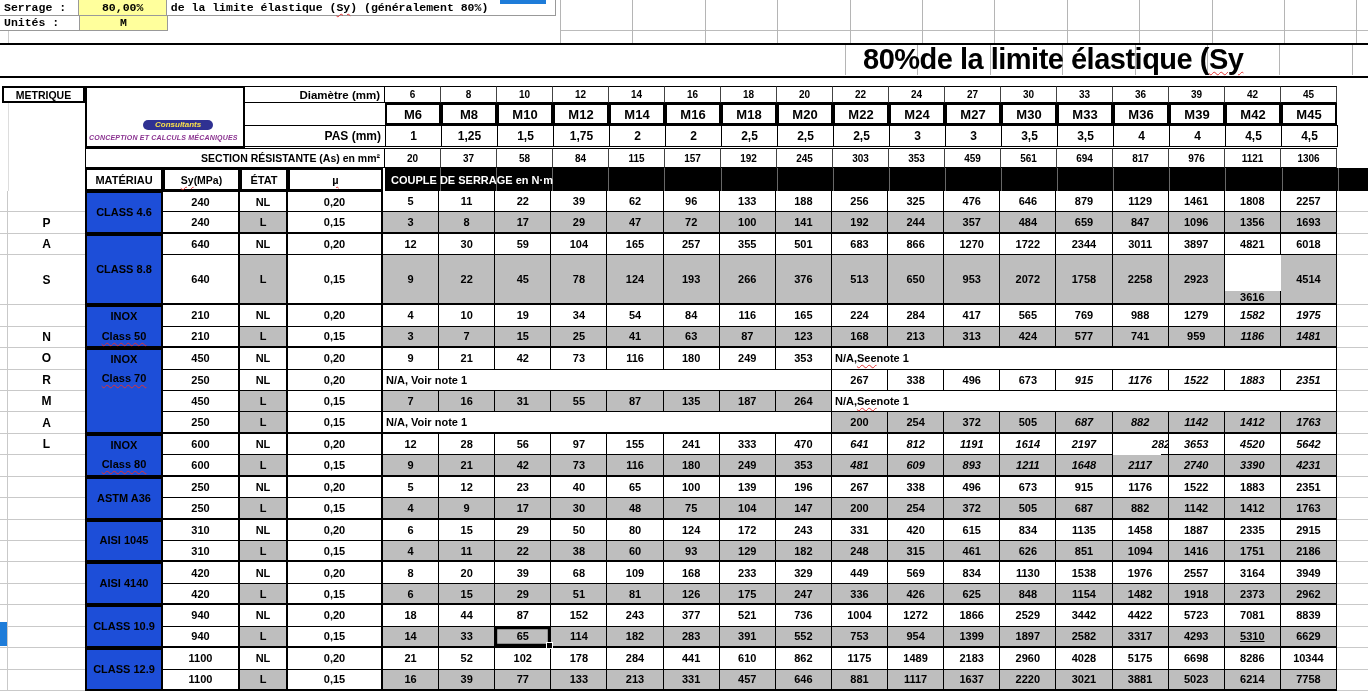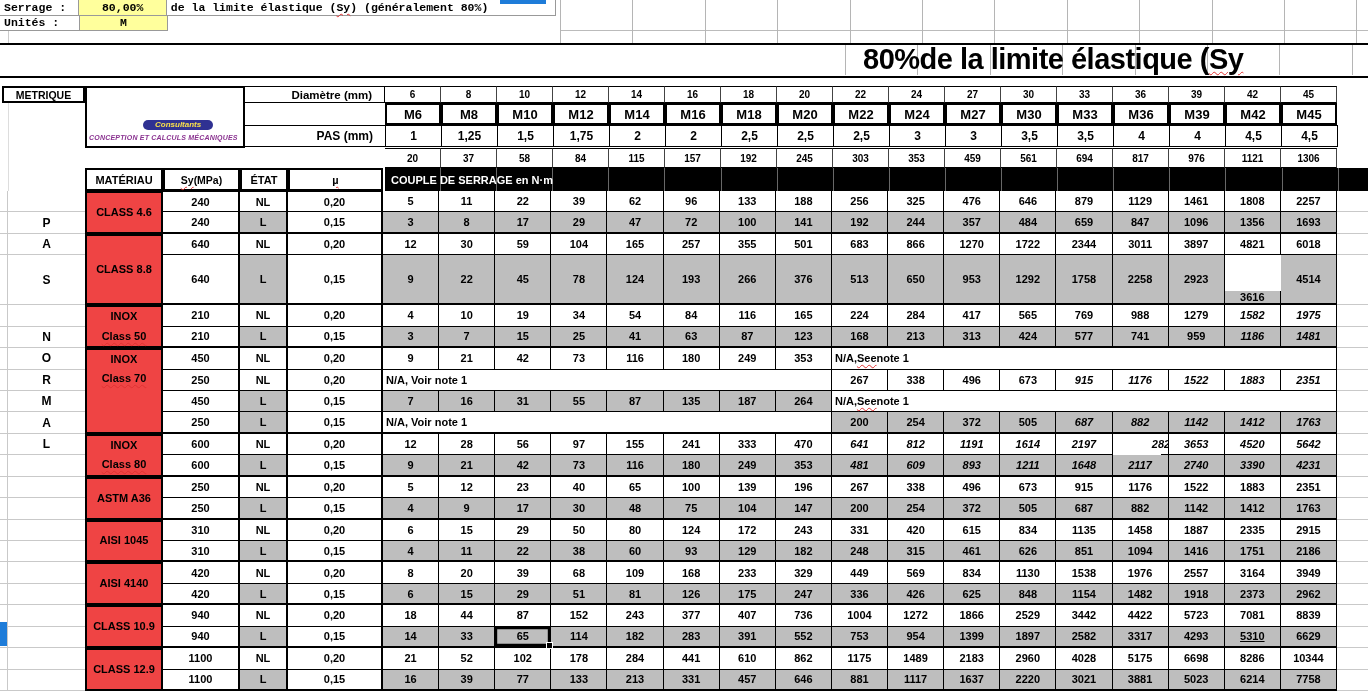--- a/index.html
+++ b/index.html
@@ -13,21 +13,21 @@
   .trow{display:flex;align-items:center}
   .tcell{display:flex;align-items:center;height:100%;box-sizing:border-box;border-right:1px solid #999;border-bottom:1px solid #999}
   .yellow{background:#FFFF9C;justify-content:center}
   
   #titleband{border-top:2.5px solid #000;border-bottom:2.5px solid #000;box-sizing:border-box}
   .bigtitle{font-weight:bold;font-size:29px;letter-spacing:-0.5px;line-height:29px;white-space:nowrap}
   
   .hbox{box-sizing:border-box;border:2px solid #000;background:#fff;display:flex;align-items:center;
         justify-content:center;font-weight:bold;font-size:11px}
   .lbl{box-sizing:border-box;display:flex;align-items:center;justify-content:flex-end;font-weight:bold;
-       padding-right:12px}
+       padding-right:4px}
   .numrow{display:grid;grid-template-columns:repeat(17,1fr)}
   .hc{display:flex;align-items:center;justify-content:center;font-weight:bold;min-width:0;box-sizing:border-box}
   .dn{font-size:10px;border-top:1px solid #000;border-right:1px solid #444;border-bottom:1px solid #000}
   .msz{font-size:13px;border:2px solid #000}
   .pasc{font-size:12px;border-right:1.5px solid #000;border-bottom:1.5px solid #000;border-top:0.5px solid #000}
   .secc{font-size:10px;border-top:1px solid #000;border-right:1px solid #444;border-bottom:1px solid #000}
   #bar{background:#000;color:#fff;font-weight:bold;font-size:11px}
   #bar .sep{position:absolute;left:0;top:0;width:100%;height:100%;
     background:repeating-linear-gradient(to right,transparent 0 55.1px,#8a8a8a 55.1px 56.1px);opacity:.75}
   #bar .bl{position:absolute;left:6px;top:0;height:100%;display:flex;align-items:center;white-space:nowrap}
@@ -52,21 +52,21 @@
   .syc{border-right:2px solid #000}
   .etc{border-right:2px solid #000}
   .muc{border-right:2.5px solid #000}
   .vlast{border-right:1.5px solid #000}
   .gend{border-bottom-width:2.5px}
   .r0{border-top:1px solid #000}
   .letterc{display:flex;align-items:center;justify-content:center;font-weight:bold;font-size:12px;
            border-bottom:1px solid #c9c9c9;background:#fff}
   .gl{border-right:1px solid #c9c9c9;border-bottom:1px solid #c9c9c9;background:#fff}
   .gr{border-bottom:1px solid #c9c9c9;background:#fff}
-  .matbox{border:2px solid #000;border-bottom-width:2.5px;background:#ef4444;display:flex;flex-direction:column;
+  .matbox{border:2px solid #000;border-bottom-width:2.5px;background:#1d4ed8;display:flex;flex-direction:column;
           align-items:center;justify-content:center;font-weight:bold;font-size:11px;line-height:1.75;z-index:1}
   .matbox.top{justify-content:flex-start}
   .spanc{justify-content:flex-start;padding-left:3px;background:#fff}
   .sel{box-shadow:inset 0 0 0 2.2px #000;position:relative;z-index:2}
   .sel::after{content:"";position:absolute;right:-3px;bottom:-3px;width:5px;height:5px;background:#000;
               border:1px solid #fff;z-index:3}
   .gridlines-v{background:repeating-linear-gradient(to right,#b5b5b5 0 1px,transparent 1px 72.4px)}
 </style>
 </head>
 <body>
@@ -99,20 +99,21 @@
 
     <div class="abs hbox" style="left:2px;top:0;width:83px;height:17px;font-size:10.5px">METRIQUE</div>
 
     <div class="abs" id="logobox" style="left:85px;top:0;width:160px;height:62px">
       <div class="logobanner">Consultants</div>
       <div class="logosub">CONCEPTION ET CALCULS MÉCANIQUES</div>
     </div>
 
     <div class="abs lbl" style="left:245px;top:0;width:140px;height:17px;font-size:11.5px;border:1px solid #000;border-left:none">Diamètre (mm)</div>
     <div class="abs lbl" style="left:245px;top:39px;width:140px;height:22px;font-size:12px;border-top:0.5px solid #000;border-bottom:1.5px solid #000">PAS (mm)</div>
+    <div class="abs lbl" style="left:85px;top:62px;width:300px;height:20px;font-size:10.5px;border:1px solid #000">SECTION RÉSISTANTE (As) en mm²</div>
 
     <div class="abs numrow" id="diamrow" style="left:385px;top:0;width:952px;height:17px">
         <div class="hc dn">6</div>
         <div class="hc dn">8</div>
         <div class="hc dn">10</div>
         <div class="hc dn">12</div>
         <div class="hc dn">14</div>
         <div class="hc dn">16</div>
         <div class="hc dn">18</div>
         <div class="hc dn">20</div>
@@ -279,21 +280,21 @@
       <div class="c gray gend" style="grid-area: 4 / 8;">22</div>
       <div class="c gray gend" style="grid-area: 4 / 9;">45</div>
       <div class="c gray gend" style="grid-area: 4 / 10;">78</div>
       <div class="c gray gend" style="grid-area: 4 / 11;">124</div>
       <div class="c gray gend" style="grid-area: 4 / 12;">193</div>
       <div class="c gray gend" style="grid-area: 4 / 13;">266</div>
       <div class="c gray gend" style="grid-area: 4 / 14;">376</div>
       <div class="c gray gend" style="grid-area: 4 / 15;">513</div>
       <div class="c gray gend" style="grid-area: 4 / 16;">650</div>
       <div class="c gray gend" style="grid-area: 4 / 17;">953</div>
-      <div class="c gray gend" style="grid-area: 4 / 18;">1292</div>
+      <div class="c gray gend" style="grid-area: 4 / 18;">2072</div>
       <div class="c gray gend" style="grid-area: 4 / 19;">1758</div>
       <div class="c gray gend" style="grid-area: 4 / 20;">2258</div>
       <div class="c gray gend" style="grid-area: 4 / 21;">2923</div>
       <div class="c gray gend" style="grid-area: 4 / 22; margin-top: 36px;">3616</div>
       <div class="c gray gend vlast" style="grid-area: 4 / 23;">4514</div>
       <div class="gr" style="grid-area: 4 / 24;"></div>
       <div class="gl" style="grid-area: 5 / 1;"></div>
       <div class="letterc" style="grid-area: 5 / 2;"></div>
       <div class="c syc" style="grid-area: 5 / 4;">210</div>
       <div class="c etc" style="grid-area: 5 / 5;">NL</div>
@@ -601,21 +602,21 @@
       <div class="letterc" style="grid-area: 19 / 2;"></div>
       <div class="c syc" style="grid-area: 19 / 4;">940</div>
       <div class="c etc" style="grid-area: 19 / 5;">NL</div>
       <div class="c muc" style="grid-area: 19 / 6;">0,20</div>
       <div class="c" style="grid-area: 19 / 7;">18</div>
       <div class="c" style="grid-area: 19 / 8;">44</div>
       <div class="c" style="grid-area: 19 / 9;">87</div>
       <div class="c" style="grid-area: 19 / 10;">152</div>
       <div class="c" style="grid-area: 19 / 11;">243</div>
       <div class="c" style="grid-area: 19 / 12;">377</div>
-      <div class="c" style="grid-area: 19 / 13;">407</div>
+      <div class="c" style="grid-area: 19 / 13;">521</div>
       <div class="c" style="grid-area: 19 / 14;">736</div>
       <div class="c" style="grid-area: 19 / 15;">1004</div>
       <div class="c" style="grid-area: 19 / 16;">1272</div>
       <div class="c" style="grid-area: 19 / 17;">1866</div>
       <div class="c" style="grid-area: 19 / 18;">2529</div>
       <div class="c" style="grid-area: 19 / 19;">3442</div>
       <div class="c" style="grid-area: 19 / 20;">4422</div>
       <div class="c" style="grid-area: 19 / 21;">5723</div>
       <div class="c" style="grid-area: 19 / 22;">7081</div>
       <div class="c vlast" style="grid-area: 19 / 23;">8839</div>

